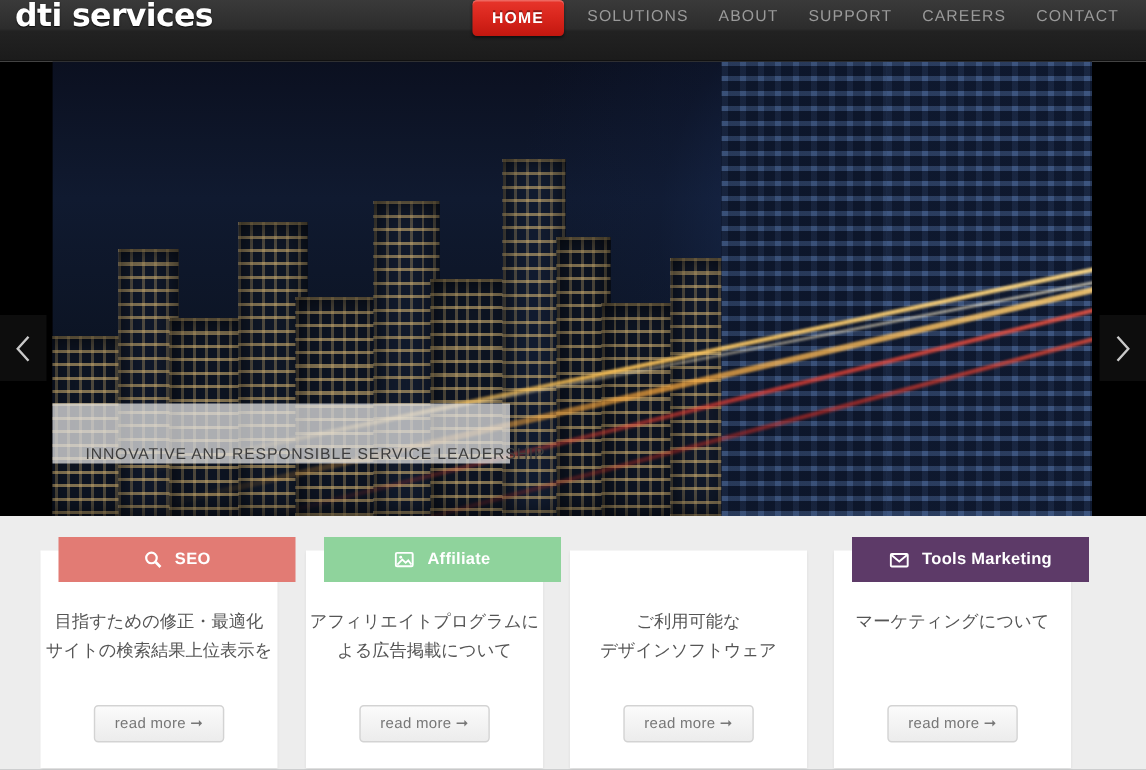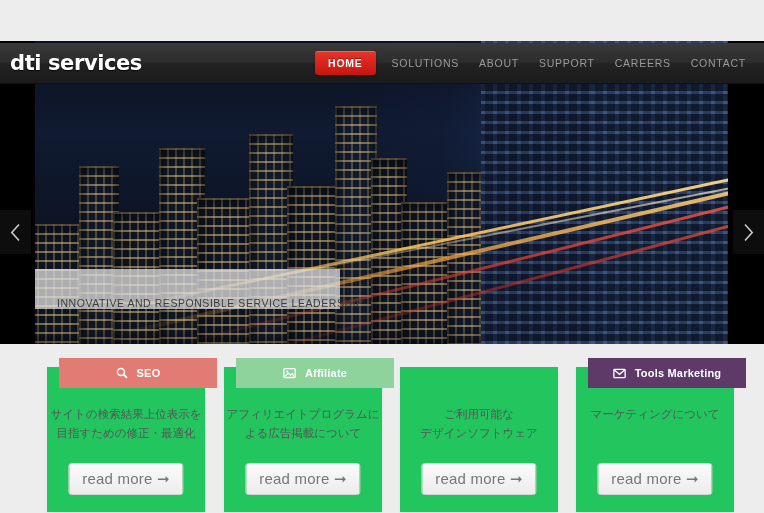--- a/index.html
+++ b/index.html
@@ -21,23 +21,21 @@
 
   
   #header {
     position: absolute;
     left: 0; top: 0;
     width: 764px;
     height: 41px;
     background: linear-gradient(to bottom, #3a3a3a 0%, #2c2c2c 48%, #222222 52%, #1b1b1b 100%);
     border-bottom: 1px solid #111;
     display: flex;
-    align-items: center;
     z-index: 20;
-    margin-top: 43px;
   }
 
   #logo {
     margin-left: 10px;
     color: #ffffff;
     font-family: "DejaVu Sans", sans-serif;
     font-size: 21px;
     font-weight: bold;
     letter-spacing: -0.4px;
     line-height: 1;
@@ -177,23 +175,22 @@
     width: 764px;
     height: 169px;
     background: #ededed;
   }
 
   .card {
     position: absolute;
     top: 23px;
     width: 158px;
     height: 145px;
-    background: #22c55e;
+    background: #ffffff;
     box-shadow: 0 1px 2px rgba(0,0,0,0.07);
-    margin-left: 20px;
   }
   .card:nth-of-type(1) { left: 27px; }
   .card:nth-of-type(2) { left: 204px; }
   .card:nth-of-type(3) { left: 380px; }
   .card:nth-of-type(4) { left: 556px; }
 
   .card-header {
     position: absolute;
     left: 12px;
     top: -9px;
@@ -229,21 +226,21 @@
   .read-more {
     position: absolute;
     left: 50%;
     transform: translateX(-50%);
     bottom: 17px;
     padding: 6px 13px 6px 13px;
     background: linear-gradient(to bottom, #fbfbfb 0%, #ececec 100%);
     border: 1px solid #d3d3d3;
     border-radius: 3px;
     color: #777777;
-    font-size: 15px;
+    font-size: 10px;
     letter-spacing: 0.2px;
     white-space: nowrap;
     cursor: pointer;
   }
 </style>
 </head>
 <body>
 
 <div id="page">
 
@@ -314,22 +311,22 @@
       <div class="card-header" style="background:#e27b74;">
         <span class="hdr-icon">
           <svg width="12" height="12" viewBox="0 0 14 14" fill="none" stroke="#ffffff" stroke-width="1.7">
             <circle cx="5.8" cy="5.8" r="4.1"></circle>
             <line x1="9" y1="9" x2="12.8" y2="12.8" stroke-width="2.1"></line>
           </svg>
         </span>
         <span class="hdr-label">SEO</span>
       </div>
       <div class="card-desc">
+        <span class="line">目指すための修正・最適化</span>
         <span class="line">サイトの検索結果上位表示を</span>
-        <span class="line">目指すための修正・最適化</span>
       </div>
       <div class="read-more">read more ➞</div>
     </div>
 
     <div class="card">
       <div class="card-header" style="background:#8fd39c;">
         <span class="hdr-icon">
           <svg width="13" height="12" viewBox="0 0 15 13" fill="none" stroke="#ffffff" stroke-width="1.5">
             <rect x="1" y="1.4" width="13" height="10.3" rx="1"></rect>
             <circle cx="4.8" cy="4.8" r="1.1" fill="#ffffff" stroke="none"></circle>

